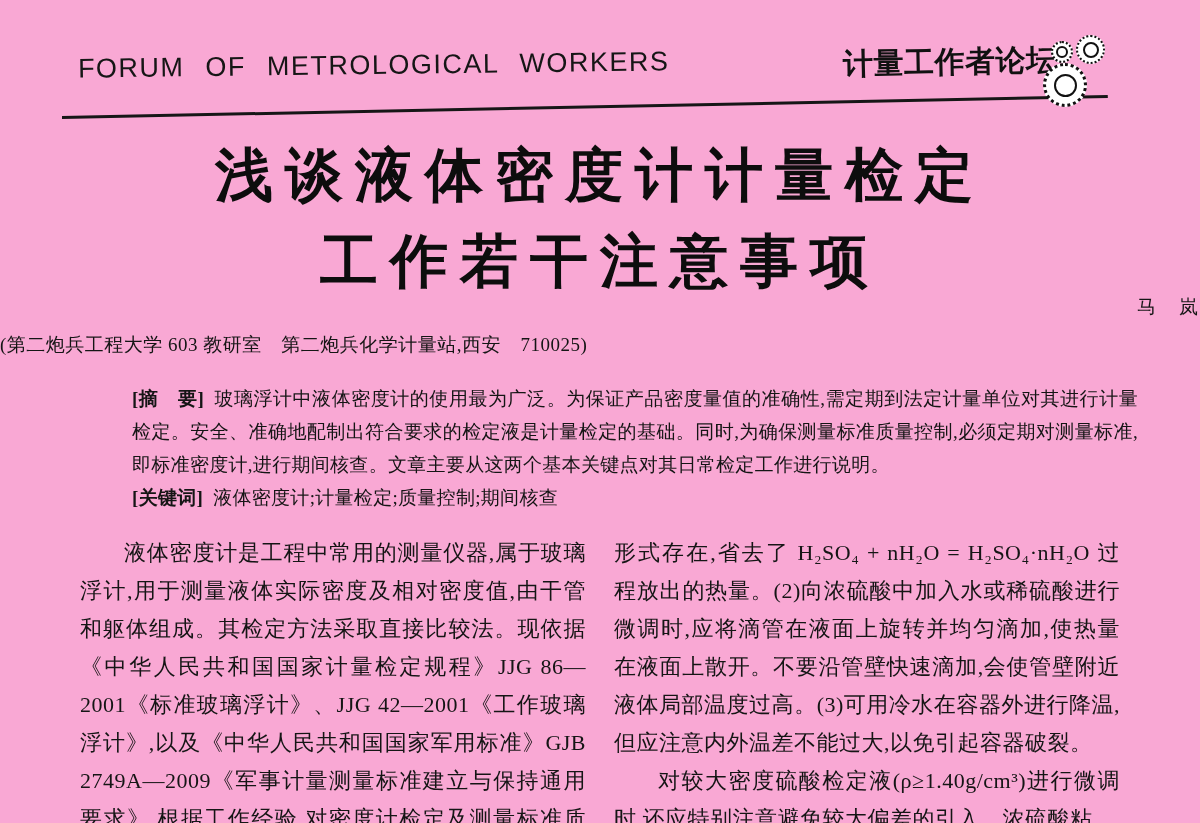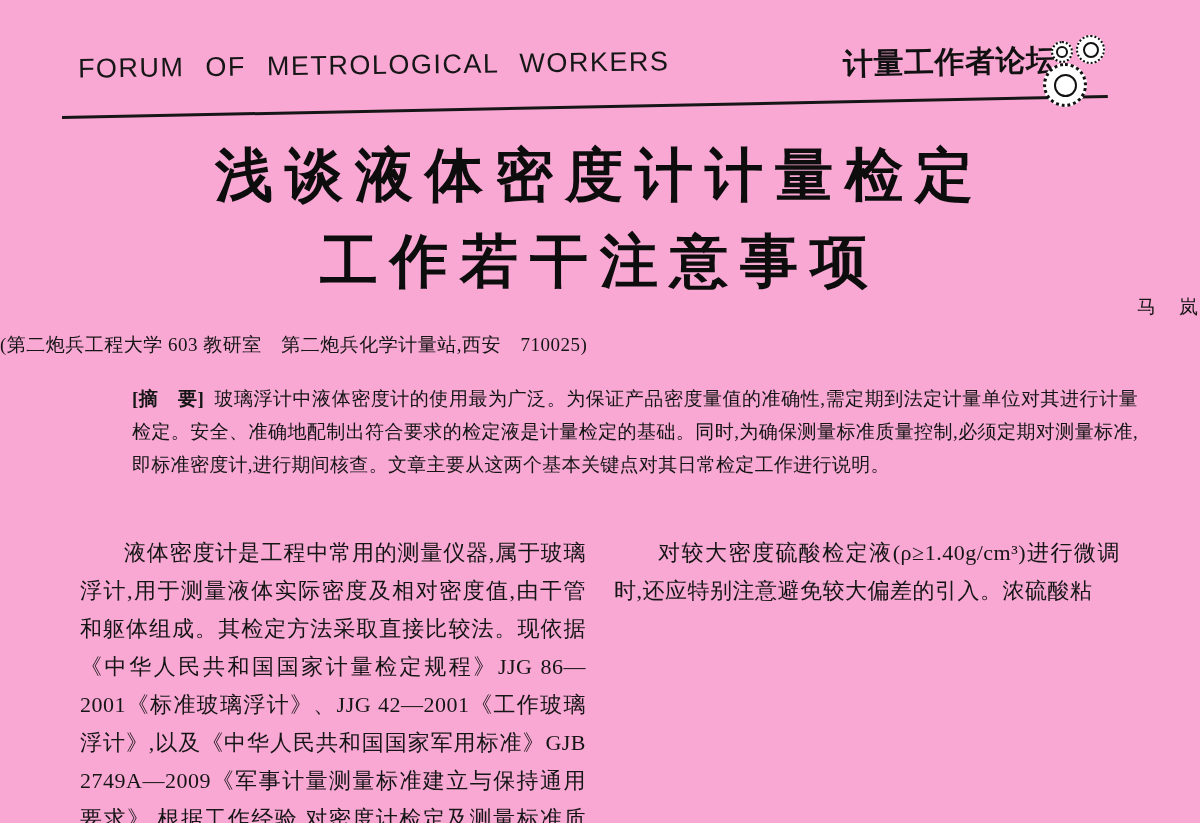--- a/index.html
+++ b/index.html
@@ -142,24 +142,26 @@
   <div class="title">
     <div>浅谈液体密度计计量检定</div>
     <div>工作若干注意事项</div>
   </div>
 
   <div class="author">马　岚</div>
   <div class="affiliation">(第二炮兵工程大学 603 教研室　第二炮兵化学计量站,西安　710025)</div>
 
   <div class="abstract-block">
     <p><span class="block-label">[摘　要]</span><span>玻璃浮计中液体密度计的使用最为广泛。为保证产品密度量值的准确性,需定期到法定计量单位对其进行计量检定。安全、准确地配制出符合要求的检定液是计量检定的基础。同时,为确保测量标准质量控制,必须定期对测量标准,即标准密度计,进行期间核查。文章主要从这两个基本关键点对其日常检定工作进行说明。</span></p>
+    <p><span class="block-label">[关键词]</span><span>液体密度计;计量检定;质量控制;期间核查</span></p>
   </div>
 
   <div class="body-cols">
     <div class="col">
       <p class="indent">液体密度计是工程中常用的测量仪器,属于玻璃浮计,用于测量液体实际密度及相对密度值,由干管和躯体组成。其检定方法采取直接比较法。现依据《中华人民共和国国家计量检定规程》JJG 86—2001《标准玻璃浮计》、JJG 42—2001《工作玻璃浮计》,以及《中华人民共和国国家军用标准》GJB 2749A—2009《军事计量测量标准建立与保持通用要求》,根据工作经验,对密度计检定及测量标准质量控制中一些注意事项作简要分析。</p>
     </div>
     <div class="col">
+      <p>形式存在,省去了 H₂SO₄ + nH₂O = H₂SO₄·nH₂O 过程放出的热量。(2)向浓硫酸中加入水或稀硫酸进行微调时,应将滴管在液面上旋转并均匀滴加,使热量在液面上散开。不要沿管壁快速滴加,会使管壁附近液体局部温度过高。(3)可用冷水在容器外进行降温,但应注意内外温差不能过大,以免引起容器破裂。</p>
       <p class="indent">对较大密度硫酸检定液(ρ≥1.40g/cm³)进行微调时,还应特别注意避免较大偏差的引入。浓硫酸粘</p>
     </div>
   </div>
 
 </div>
 
 </body></html>

